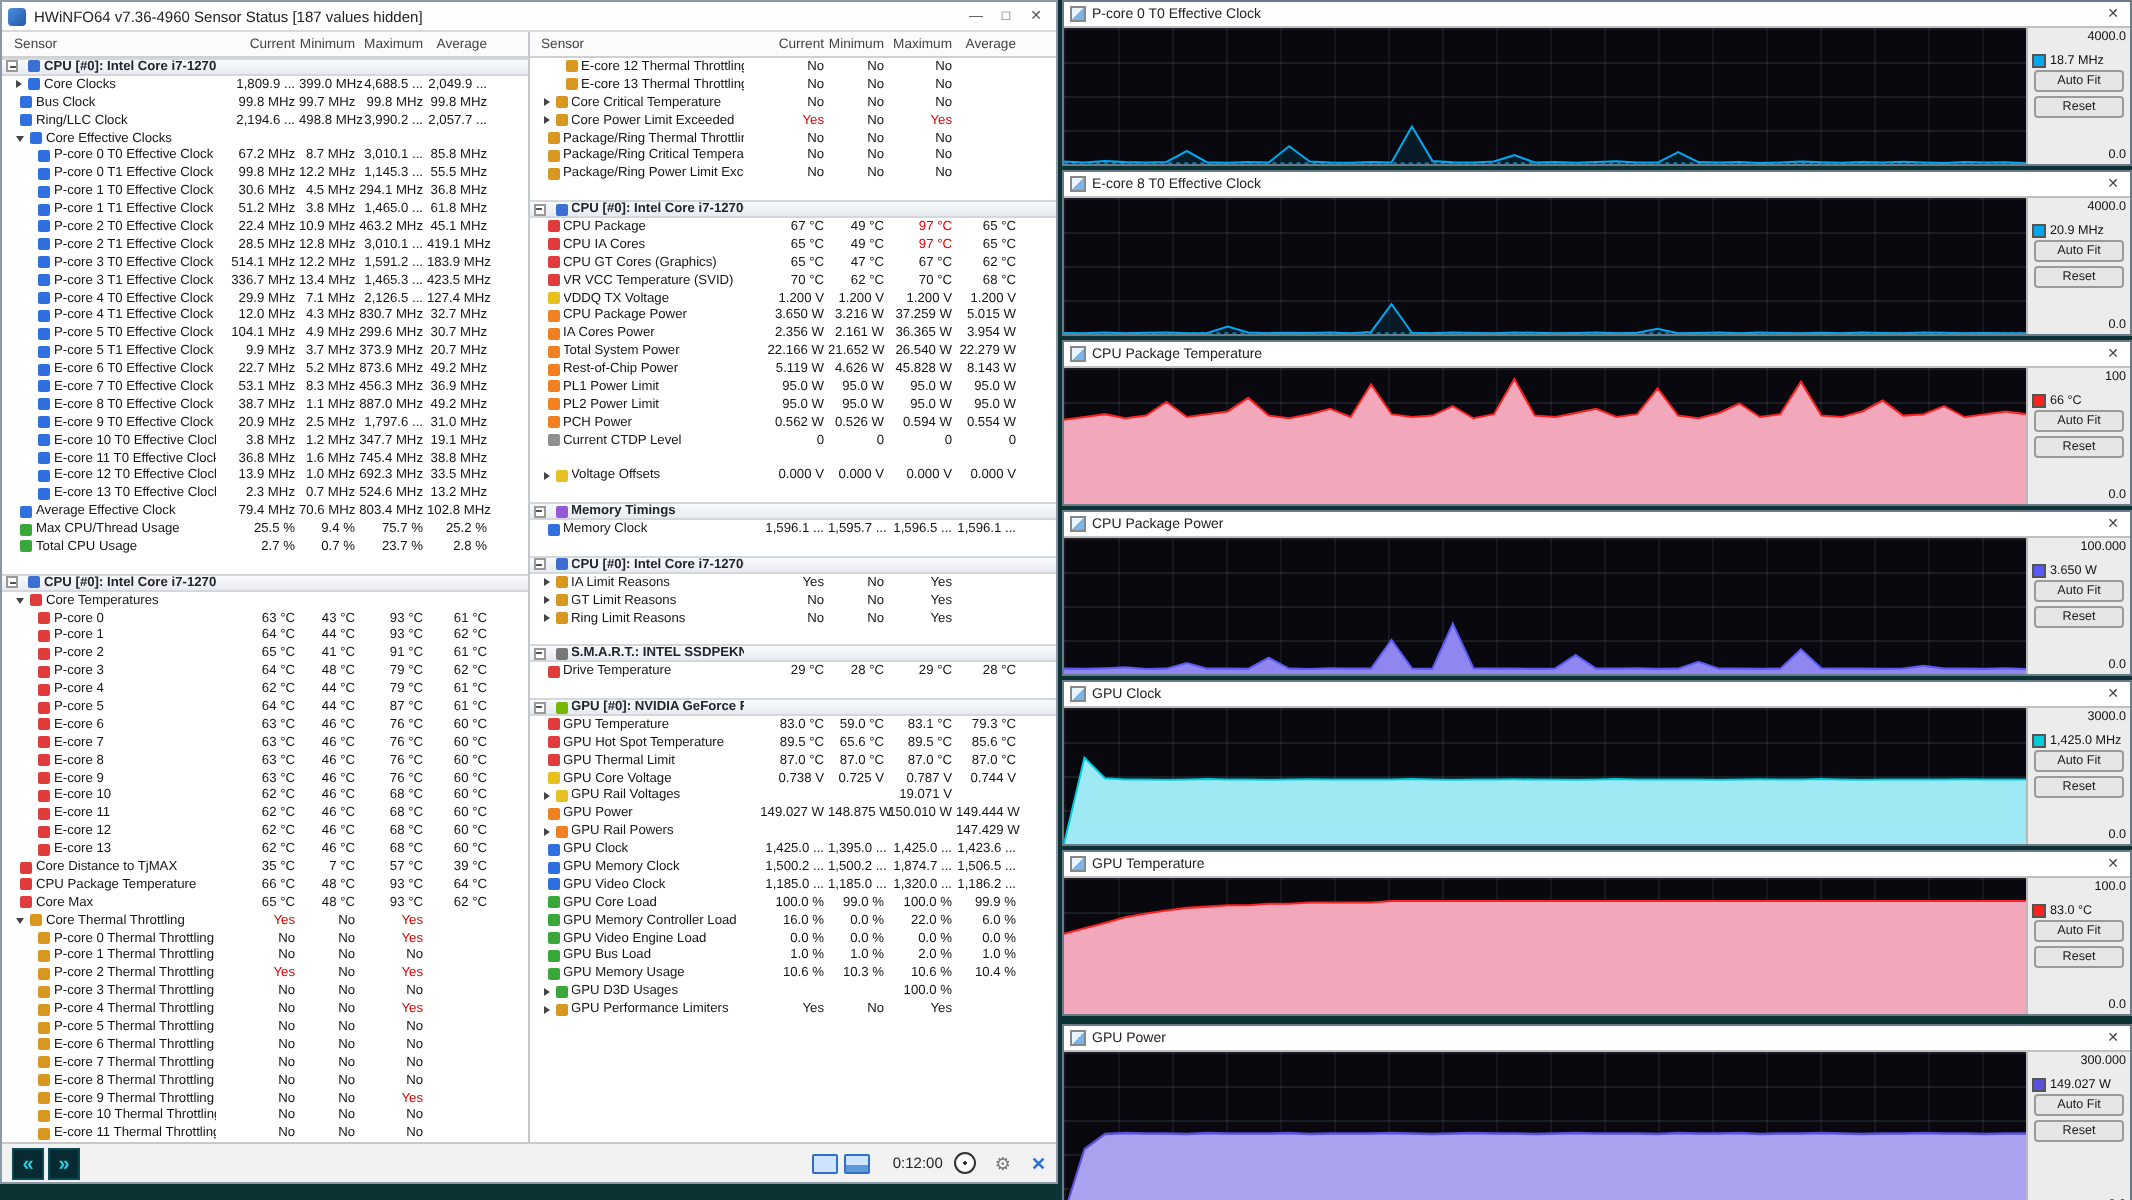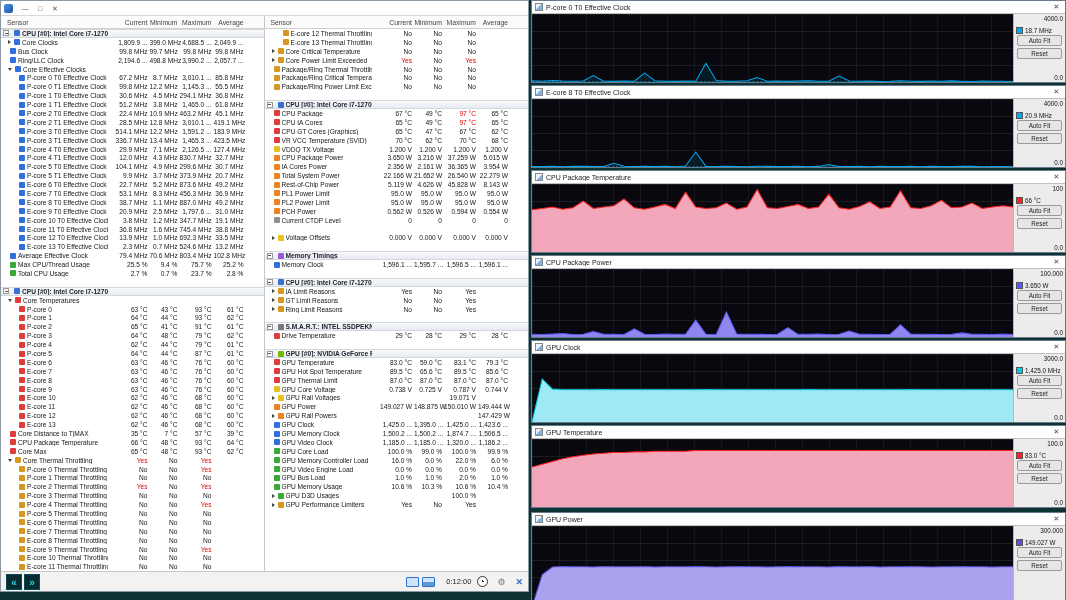--- a/index.html
+++ b/index.html
@@ -91,20 +91,21 @@
   .gmin { text-align:right; margin-top:auto; }
 </style>
 </head>
 <body>
 
 <div id="screen">
 
   <div class="swin">
     <div class="titlebar">
       <span class="app-icon"></span>
+      <span class="title">HWiNFO64 v7.36-4960 Sensor Status [187 values hidden]</span>
       <span class="wbtn">—</span>
       <span class="wbtn">□</span>
       <span class="wbtn">✕</span>
     </div>
 
     <div class="panels">
       <div class="panel" id="panel-0">
         <div class="phead">
             <span class="hsensor">Sensor</span>
             <span class="hv0">Current</span>

